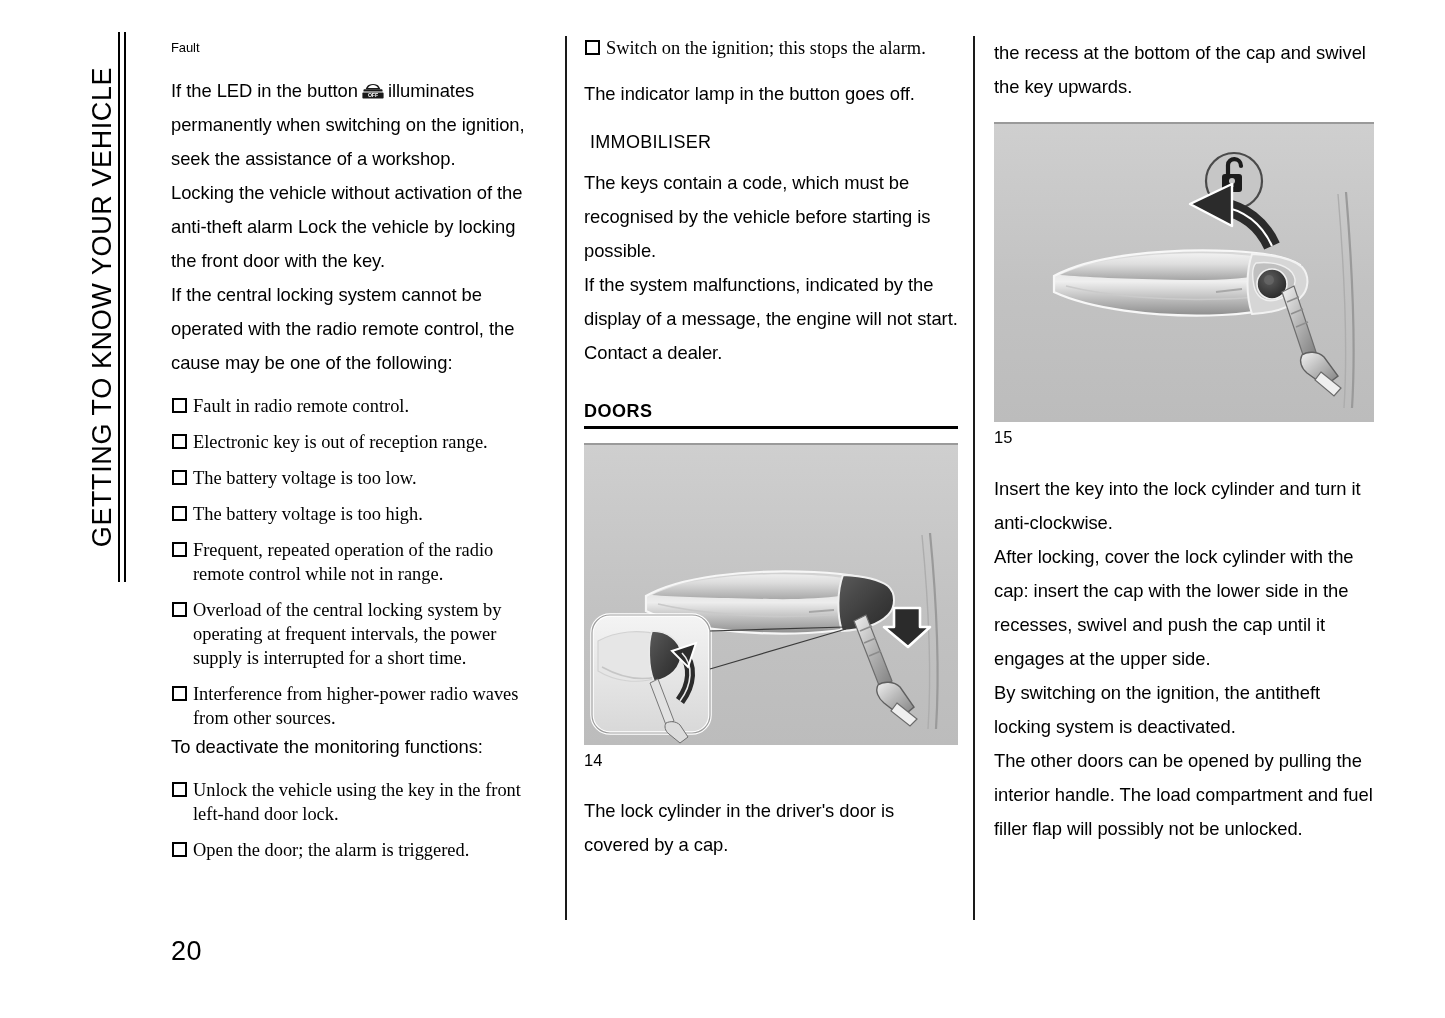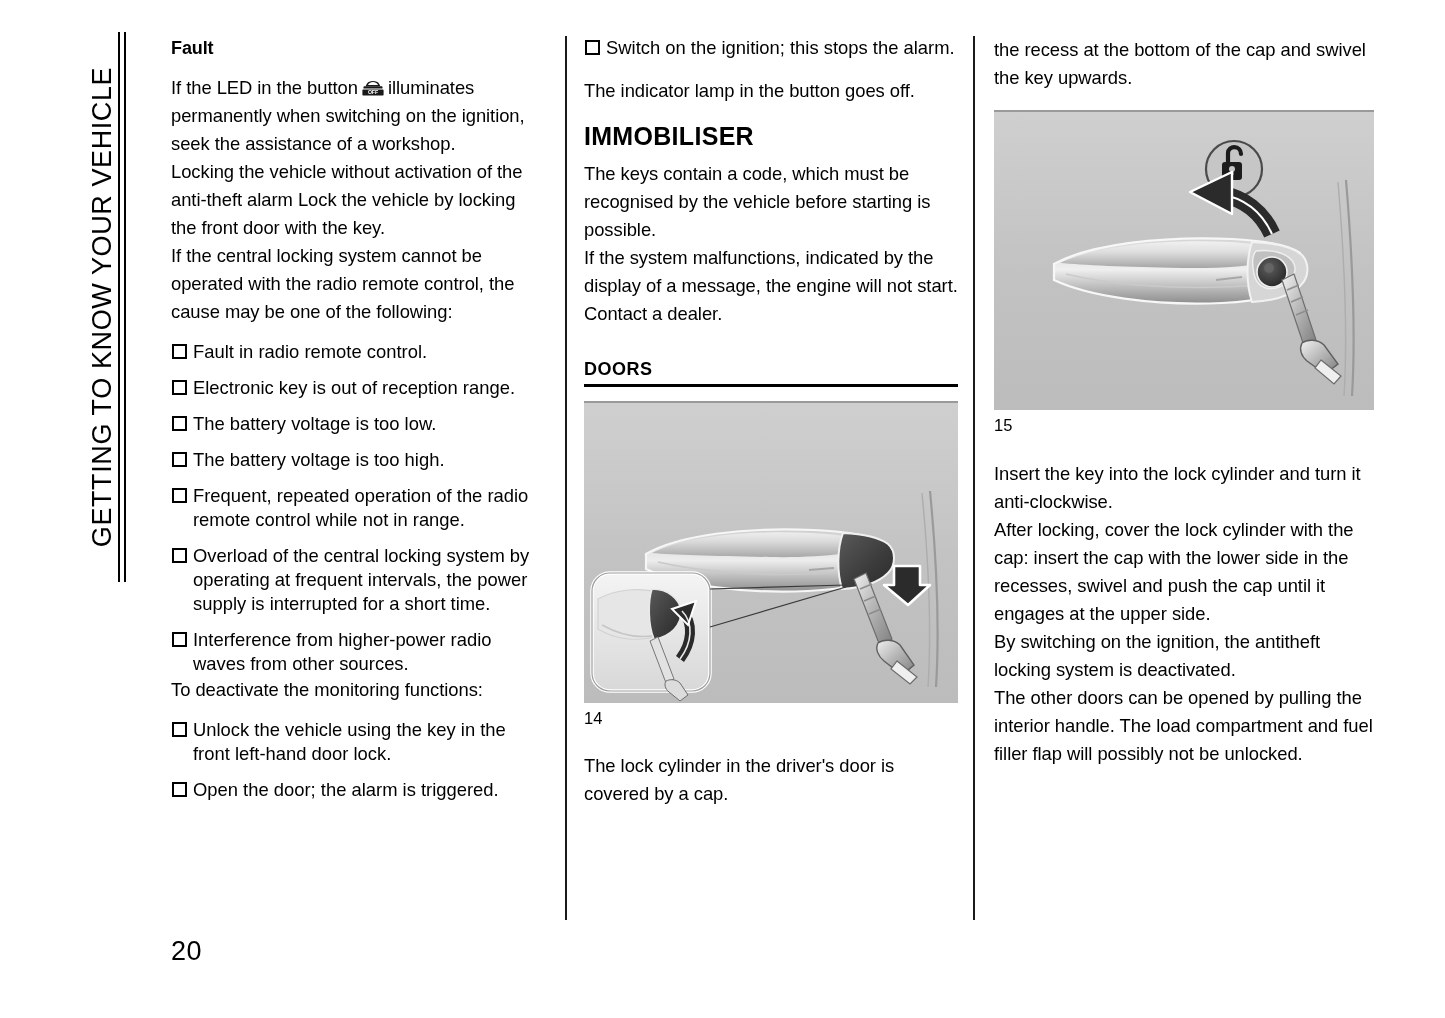--- a/index.html
+++ b/index.html
@@ -77,52 +77,53 @@
     background: #1a1a1a;
   }
   .divider-1 { left: 565px; }
   .divider-2 { left: 973px; }
 
   
   p, h2, h3, h4 { margin: 0; }
 
   .body-text {
     font-size: 18.4px;
-    line-height: 28px;
+    line-height: 34px;
     font-weight: 400;
     letter-spacing: -0.05px;
   }
   .gap-before { margin-top: 17px; }
 
   .head-sub {
-    font-size: 18px;
-    font-weight: bold;
+    font-size: 13px;
+    font-weight: normal;
     line-height: 24px;
     margin-bottom: 14px;
     letter-spacing: -0.1px;
   }
   .head-sub.tight { margin-bottom: 12px; }
 
   .head-section {
     font-size: 18px;
     font-weight: bold;
     letter-spacing: 0.5px;
     line-height: 30px;
   }
   .head-section-rule {
     height: 3px;
     background: #000;
     margin-bottom: 14px;
   }
   .head-sub2 {
-    font-size: 25px;
-    font-weight: bold;
+    font-size: 18px;
+    font-weight: normal;
     letter-spacing: 0.3px;
     line-height: 24px;
     margin-bottom: 16px;
+    margin-left: 6px;
   }
 
   
   .bullets { margin-top: 14px; }
   .bullet-item {
     display: flex;
     align-items: flex-start;
     font-size: 18.4px;
     line-height: 24px;
     margin-bottom: 12px;
@@ -140,21 +141,21 @@
     width: 12px; height: 12px;
     background: #000;
   }
   .bullet-glyph .sq-front {
     position: absolute;
     left: 1px; top: 0px;
     width: 11px; height: 11px;
     border: 2px solid #000;
     background: #fff;
   }
-  .bullet-text { flex: 1 1 auto; }
+  .bullet-text { flex: 1 1 auto; font-family: Liberation Serif, serif; }
 
   
   .icon-alarm-off {
     display: inline-block;
     width: 26px;
     height: 19px;
     vertical-align: -4px;
     margin: 0 2px;
     position: relative;
   }

